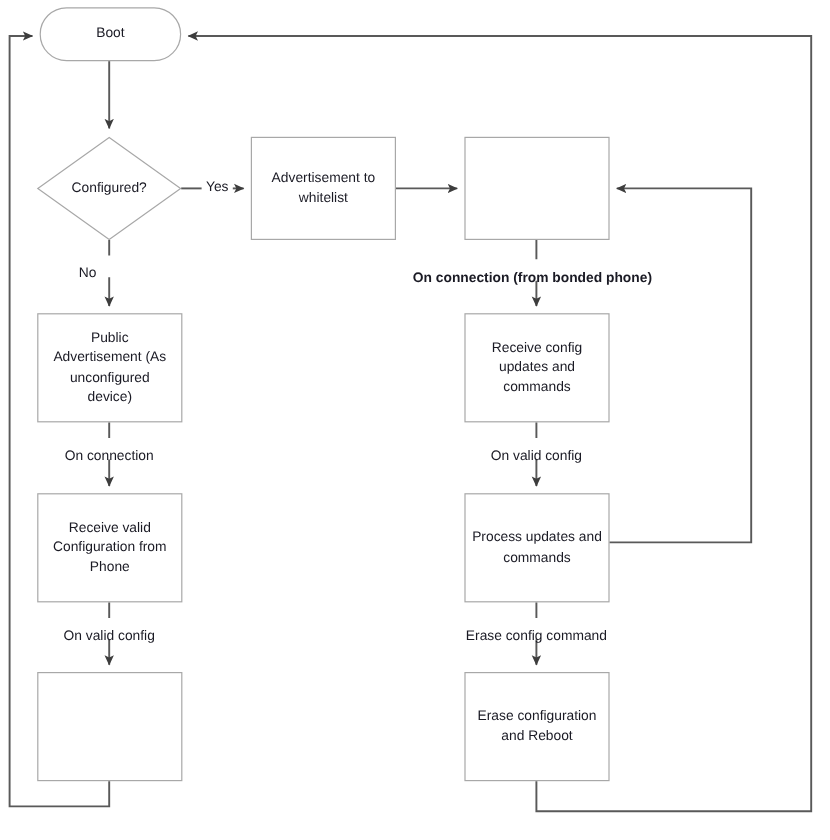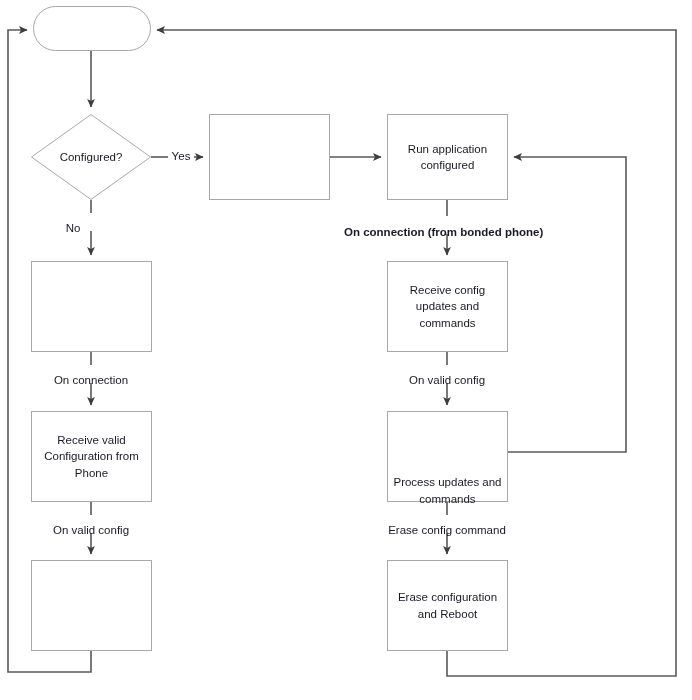--- a/index.html
+++ b/index.html
@@ -107,37 +107,42 @@
 
       <path d="M508,452 L626,452 L626,157 L514,157" marker-end="url(#arrow)"></path>
 
       <path d="M91,651 L91,672 L8,672 L8,30 L27,30" marker-end="url(#arrow)"></path>
 
       <path d="M447,651 L447,676 L676,676 L676,30 L157,30" marker-end="url(#arrow)"></path>
 
     </g>
   </svg>
 
+  <div class="node-label" style="left:33px;top:6px;width:118px;height:45px;">Boot</div>
 
   <div class="node-label" style="left:31px;top:114px;width:120px;height:86px;">Configured?</div>
 
+  <div class="node-label" style="left:209px;top:114px;width:121px;height:86px;">Advertisement to
+whitelist</div>
 
-  <div class="node-label" style="left:387px;top:114px;width:121px;height:86px;">Run application
-configured</div>
 
+  <div class="node-label" style="left:31px;top:261px;width:121px;height:91px;">Public
+Advertisement (As
+unconfigured
+device)</div>
 
   <div class="node-label" style="left:387px;top:261px;width:121px;height:91px;">Receive config
 updates and
 commands</div>
 
   <div class="node-label" style="left:31px;top:411px;width:121px;height:91px;">Receive valid
 Configuration from
 Phone</div>
 
-  <div class="node-label" style="left:387px;top:411px;width:121px;height:91px;margin-top:34px;">Process updates and
+  <div class="node-label" style="left:387px;top:411px;width:121px;height:91px;">Process updates and
 commands</div>
 
 
   <div class="node-label" style="left:387px;top:560px;width:121px;height:91px;border-radius:27px;">Erase configuration
 and Reboot</div>
 
   <div class="edge-label center" style="left:181px;top:150px;text-align:center;">Yes</div>
 
   <div class="edge-label center" style="left:73px;top:222px;">No</div>
 

